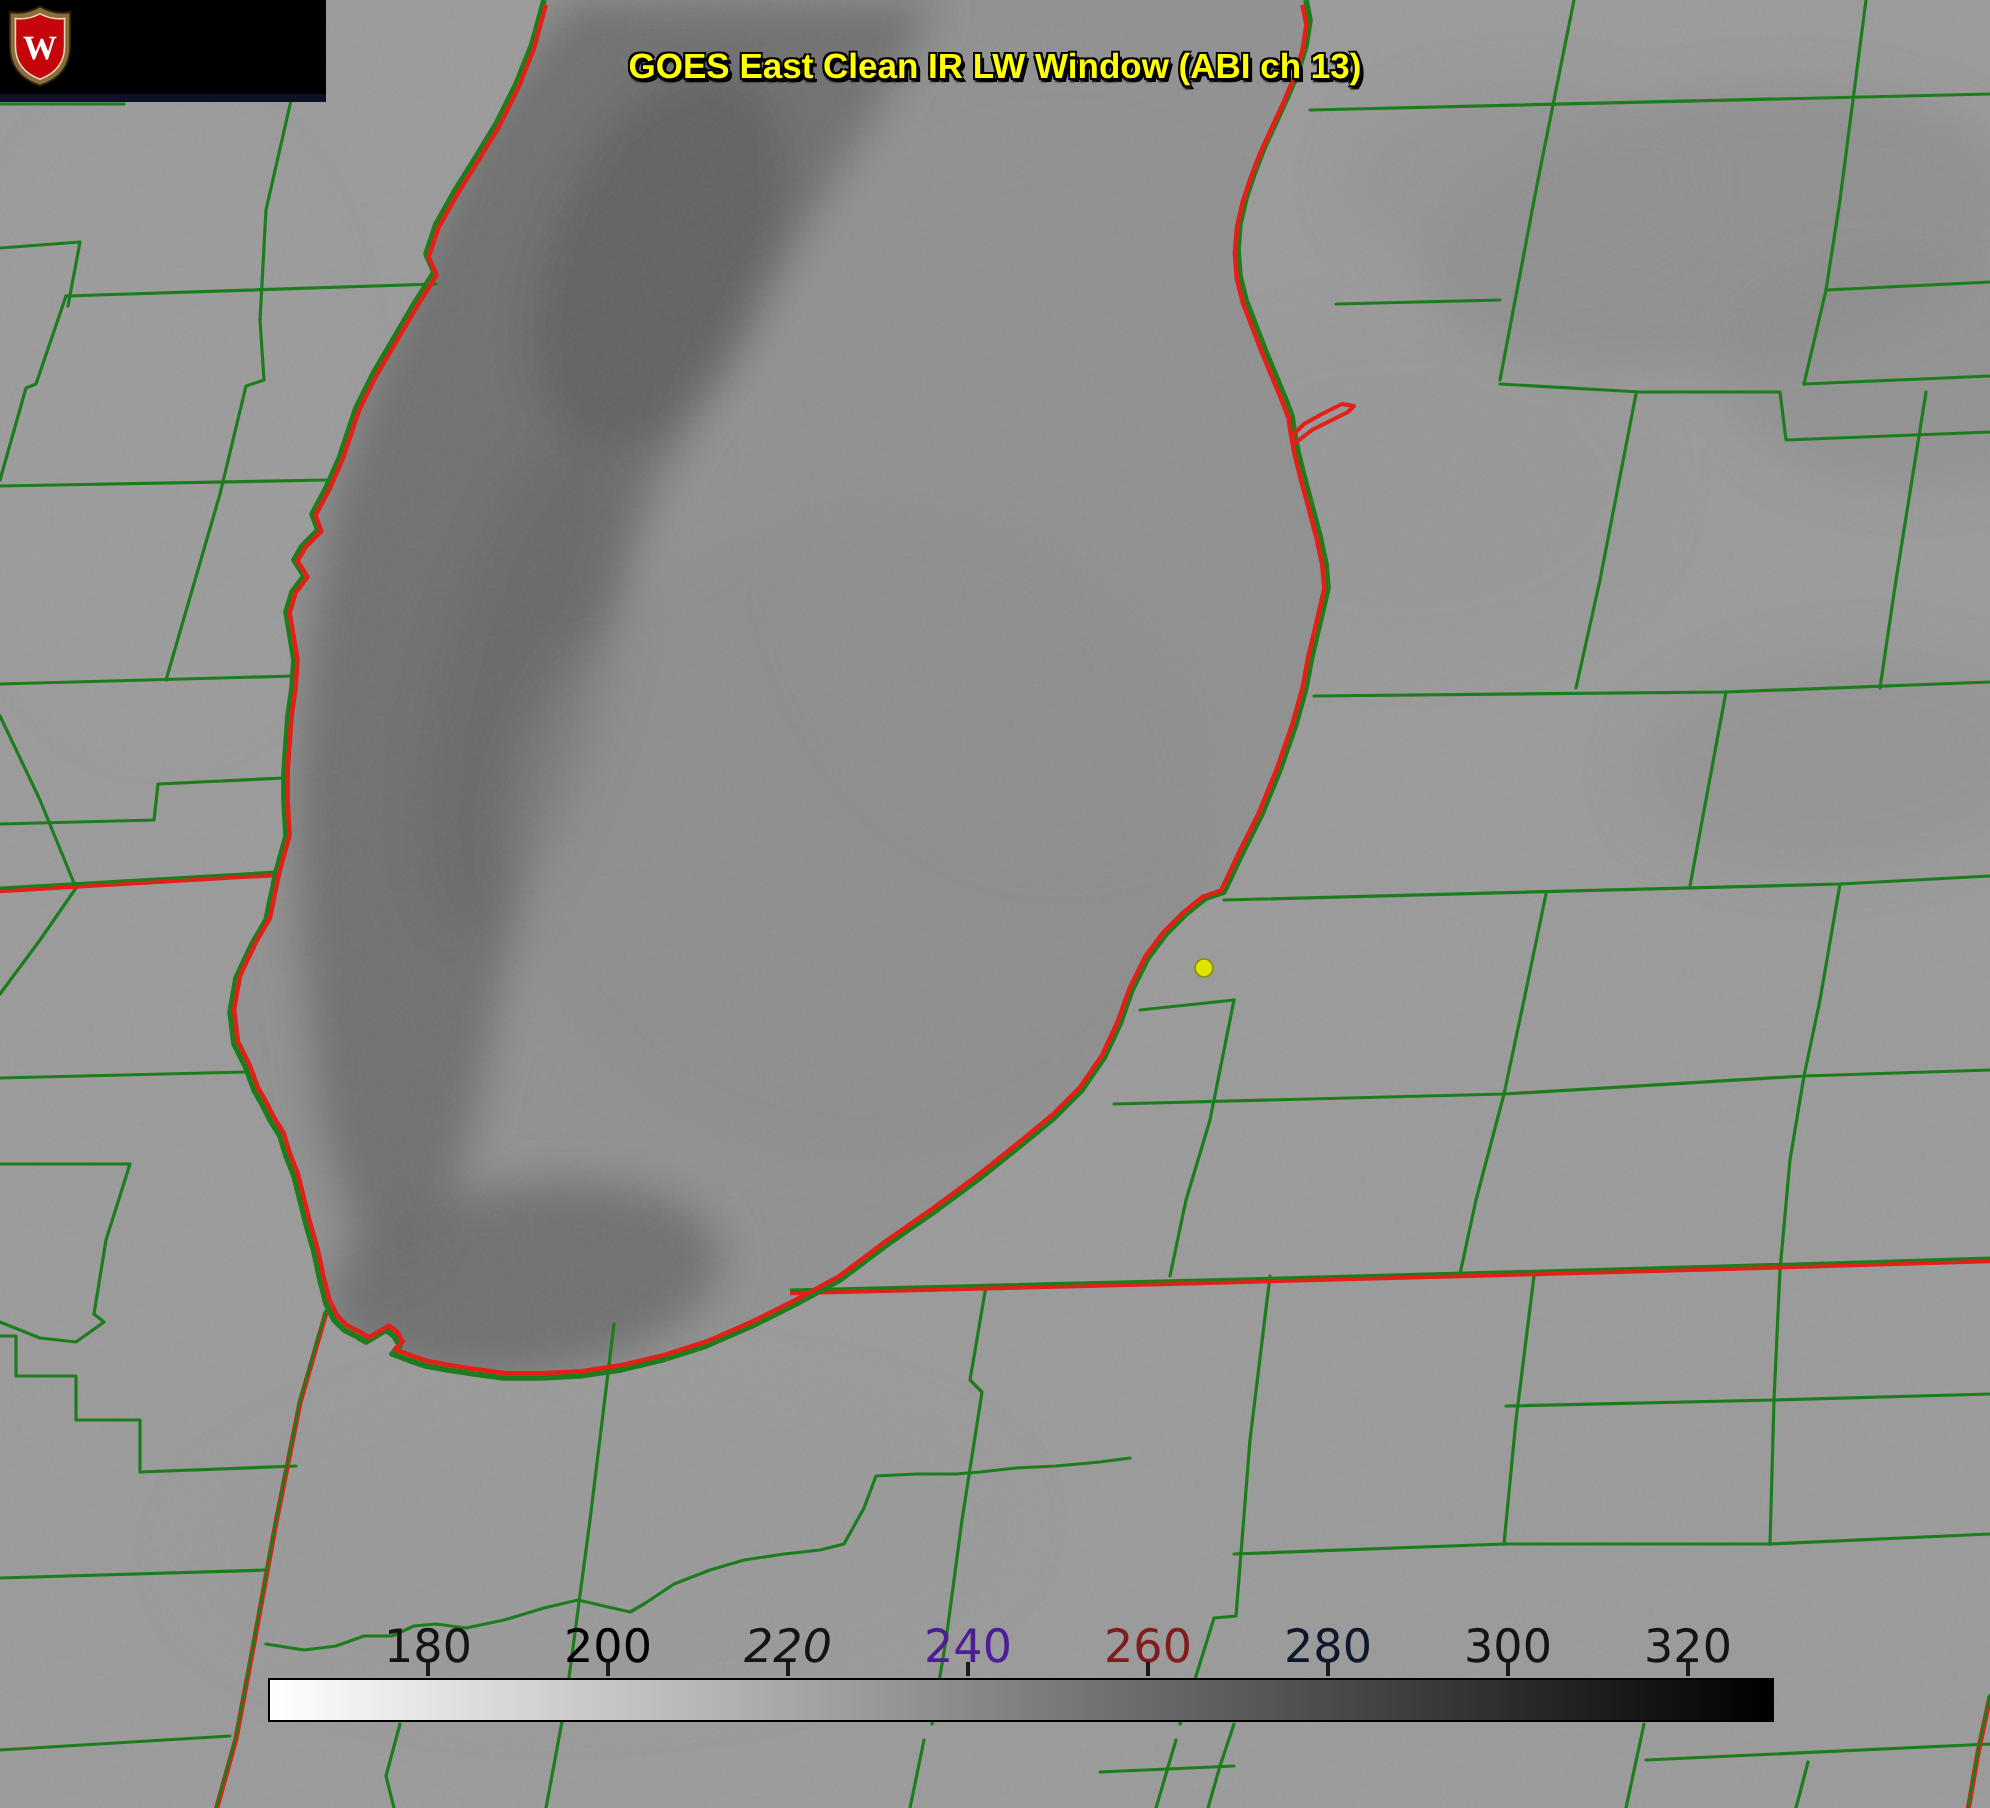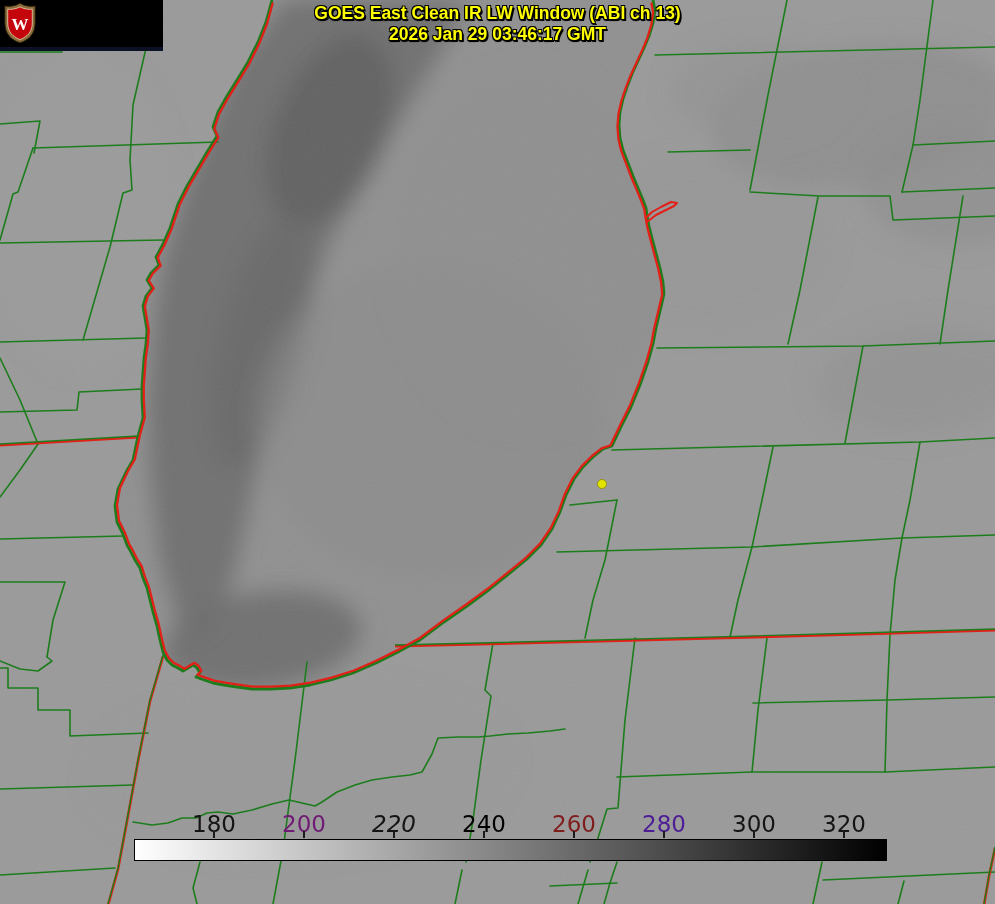--- a/index.html
+++ b/index.html
@@ -3,21 +3,21 @@
 <meta charset="utf-8">
 <style>
   html,body{margin:0;padding:0;background:#9b9b9b;}
   .screen{position:relative;width:995px;height:904px;overflow:hidden;background:#9b9b9b;font-family:"Liberation Sans",sans-serif;}
   #map-svg{position:absolute;left:0;top:0;}
   .banner{position:absolute;left:0;top:0;width:163px;height:47px;background:#000;display:flex;align-items:flex-start;z-index:5;border-bottom:4px solid #0d1126;}
   .crest{margin:2px 0 0 3px;flex:0 0 auto;}
   .logo-text{margin:4px 0 0 7px;line-height:1;}
   .logo-dept{font-size:6.5px;font-weight:700;margin-bottom:2px;}
   .logo-line{font-size:12px;font-weight:700;letter-spacing:.2px;line-height:13px;}
-  .title{position:absolute;top:3px;left:0;width:100%;text-align:center;z-index:4;font-weight:700;font-size:17.5px;line-height:21px;
+  .title{position:absolute;top:23px;left:0;width:100%;text-align:center;z-index:4;font-weight:700;font-size:17.5px;line-height:21px;
          text-shadow:2px 2px 0 #000,-1px -1px 0 #000,1px -1px 0 #000,-1px 1px 0 #000,1px 1px 0 #000,0 2px 1px #000;}
   .colorbar-area{position:absolute;left:0;top:0;width:100%;height:100%;z-index:4;pointer-events:none;}
   .bar{position:absolute;border:1px solid #000;}
   .cb-label{position:absolute;transform:translateX(-50%);font-size:23px;color:#141414;font-family:"DejaVu Sans","Liberation Sans",sans-serif;}
   .cb-tick{position:absolute;width:2px;height:7px;background:#1a1a1a;transform:translateX(-50%);}
 </style>
 </head>
 <body>
 
 <div class="screen">
@@ -127,37 +127,36 @@
   <div class="banner" style="background: rgb(0, 0, 0);">
     <svg class="crest" width="34" height="42" viewBox="0 0 36 44">
       <path d="M18 1 C23 4 29 5 34 4 L34 22 C34 34 27 40 18 43 C9 40 2 34 2 22 L2 4 C7 5 13 4 18 1 Z" fill="#8a6d3a" stroke="#2c2210" stroke-width="1"></path>
       <path d="M18 5 C22 7 27 8 31 7.4 L31 22 C31 31.5 25.5 36.8 18 39.6 C10.5 36.8 5 31.5 5 22 L5 7.4 C9 8 14 7 18 5 Z" fill="#c5050c" stroke="#e9dcc0" stroke-width="0.8"></path>
       <text x="18" y="29" font-size="18" font-weight="bold" fill="#ffffff" text-anchor="middle" font-family="Liberation Serif, serif">W</text>
     </svg>
   </div>
 
   <div class="title" style="color: rgb(255, 255, 0);">
     <div>GOES East Clean IR LW Window (ABI ch 13)</div>
-    <div>2026 Jan 29 03:46:17 GMT</div>
   </div>
 
   <div class="colorbar-area">
     <div class="bar" id="cb-bar" style="left: 134px; top: 839px; width: 751px; height: 20px; background: linear-gradient(to right, rgb(255, 255, 255), rgb(0, 0, 0));"></div>
     <div id="cb-ticks">
         <div class="cb-label" style="left: 214px; top: 811px; color: rgb(20, 20, 20);">180</div>
         <div class="cb-tick" style="left: 214px; top: 831px;"></div>
-        <div class="cb-label" style="left: 304px; top: 811px; color: #701a75;">200</div>
+        <div class="cb-label" style="left: 304px; top: 811px; color: #000000;">200</div>
         <div class="cb-tick" style="left: 304px; top: 831px;"></div>
         <div class="cb-label" style="left: 394px; top: 811px; color: rgb(20, 20, 20); font-style: italic;">220</div>
         <div class="cb-tick" style="left: 394px; top: 831px;"></div>
-        <div class="cb-label" style="left: 484px; top: 811px; color: #000000;">240</div>
+        <div class="cb-label" style="left: 484px; top: 811px; color: #4c1d95;">240</div>
         <div class="cb-tick" style="left: 484px; top: 831px;"></div>
         <div class="cb-label" style="left: 574px; top: 811px; color: #7f1d1d;">260</div>
         <div class="cb-tick" style="left: 574px; top: 831px;"></div>
-        <div class="cb-label" style="left: 664px; top: 811px; color: #4c1d95;">280</div>
+        <div class="cb-label" style="left: 664px; top: 811px; color: #0f172a;">280</div>
         <div class="cb-tick" style="left: 664px; top: 831px;"></div>
         <div class="cb-label" style="left: 754px; top: 811px; color: rgb(20, 20, 20); text-align: center;">300</div>
         <div class="cb-tick" style="left: 754px; top: 831px;"></div>
         <div class="cb-label" style="left: 844px; top: 811px; color: rgb(20, 20, 20);">320</div>
         <div class="cb-tick" style="left: 844px; top: 831px;"></div>
       </div>
   </div>
 
 </div>
 

